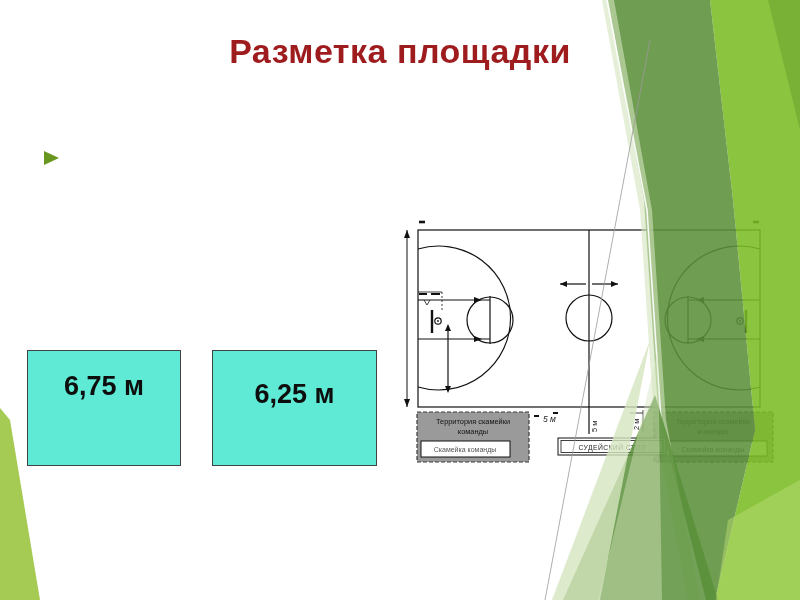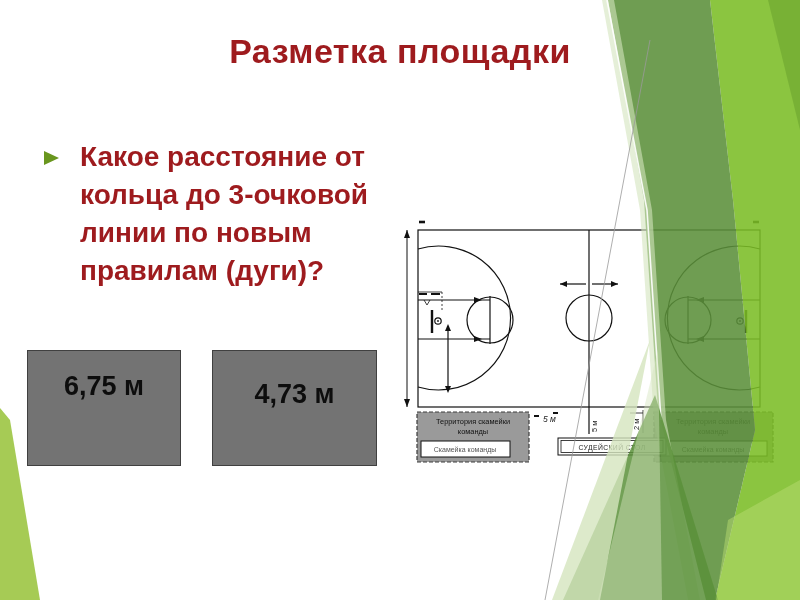--- a/index.html
+++ b/index.html
@@ -18,21 +18,21 @@
     position:absolute; left:0; top:13px; width:0; height:0;
     border-top:7px solid transparent; border-bottom:7px solid transparent;
     border-left:15px solid #69961e;
   }
   .qtext{
     margin-left:36px; font-size:28px; line-height:38px; font-weight:600;
     color:#9e1b1e; white-space:pre-line;
   }
   
   .answer{
-    position:absolute; top:350px; height:116px; background:#737373;
+    position:absolute; top:350px; height:116px; background:#5eead4;
     border:1.5px solid #404040; box-sizing:border-box;
     display:flex; justify-content:center; align-items:flex-start;
     font-size:27px; font-weight:700; color:#0d0d0d; cursor:pointer;
   }
   .answer.a1{ left:27px;  width:154px; padding-top:20px; }
   .answer.a2{ left:212px; width:165px; padding-top:28px; }
   
   #court-svg{ position:absolute; left:395px; top:190px; z-index:2; }
   #decor-svg{ position:absolute; left:0; top:0; z-index:3; pointer-events:none; }
   .layer-text{ position:relative; z-index:4; }
@@ -175,27 +175,23 @@
     <line x1="650" y1="40" x2="545" y2="600" stroke="#9a9a9a" stroke-width="1" opacity="0.8"></line>
 
     <polygon points="0,408 10,420 40,600 0,600" fill="#a6cb55"></polygon>
   </svg>
 
   <div class="layer-text">
     <div class="title">Разметка площадки</div>
 
     <div class="question">
       <span class="bullet"></span>
-      <div class="qtext">Какое расстояние от
-кольца до 3-очковой
-линии по новым
-правилам (дуги)?</div>
     </div>
 
     <div class="answer a1">
       <span>6,75 м</span>
     </div>
     <div class="answer a2">
-      <span>4,73 м</span>
+      <span>6,25 м</span>
     </div>
   </div>
 
 </div>
 
 </body></html>

